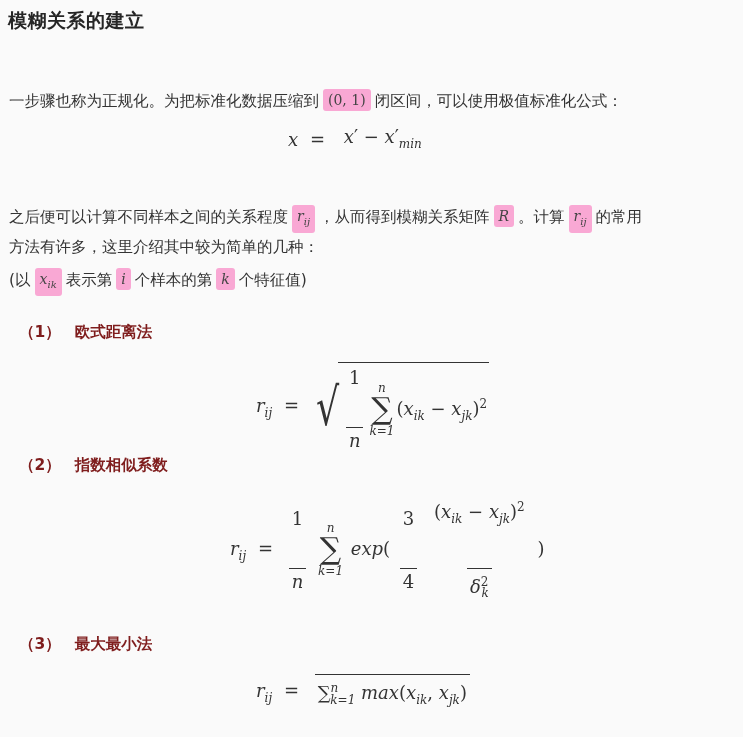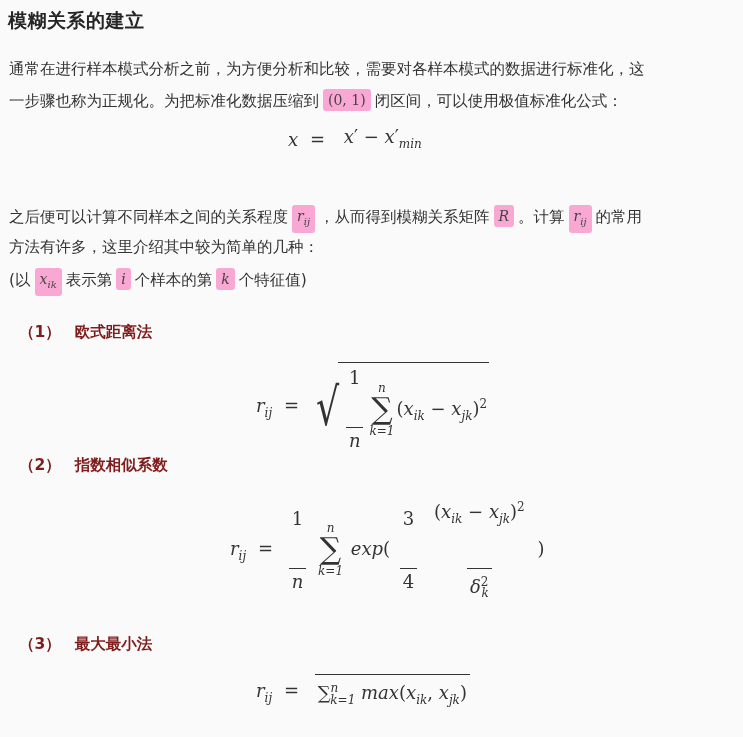--- a/index.html
+++ b/index.html
@@ -105,21 +105,20 @@
     }
     .item .num-label { margin-right: 14px; }
   </style>
 </head>
 <body>
 
 <div class="page">
 
   <h2>模糊关系的建立</h2>
 
-  <p class="p" style="top:55px;">通常在进行样本模式分析之前，为方便分析和比较，需要对各样本模式的数据进行标准化，这</p>
   <p class="p" style="top:87px;">
     <span>一步骤也称为正规化。为把标准化数据压缩到</span><span class="code upright">(0, 1)</span><span>闭区间，可以使用极值标准化公式：</span>
   </p>
 
   <div class="math" style="left:288px; top:126px;">
     <span class="it">x</span>
     <span style="margin:0 6px;">=</span>
     <span class="frac">
       <span class="num"><span class="it">x</span><span>′</span> <span>−</span> <span class="it">x</span><span>′</span><sub class="it">min</sub></span>
     </span>

